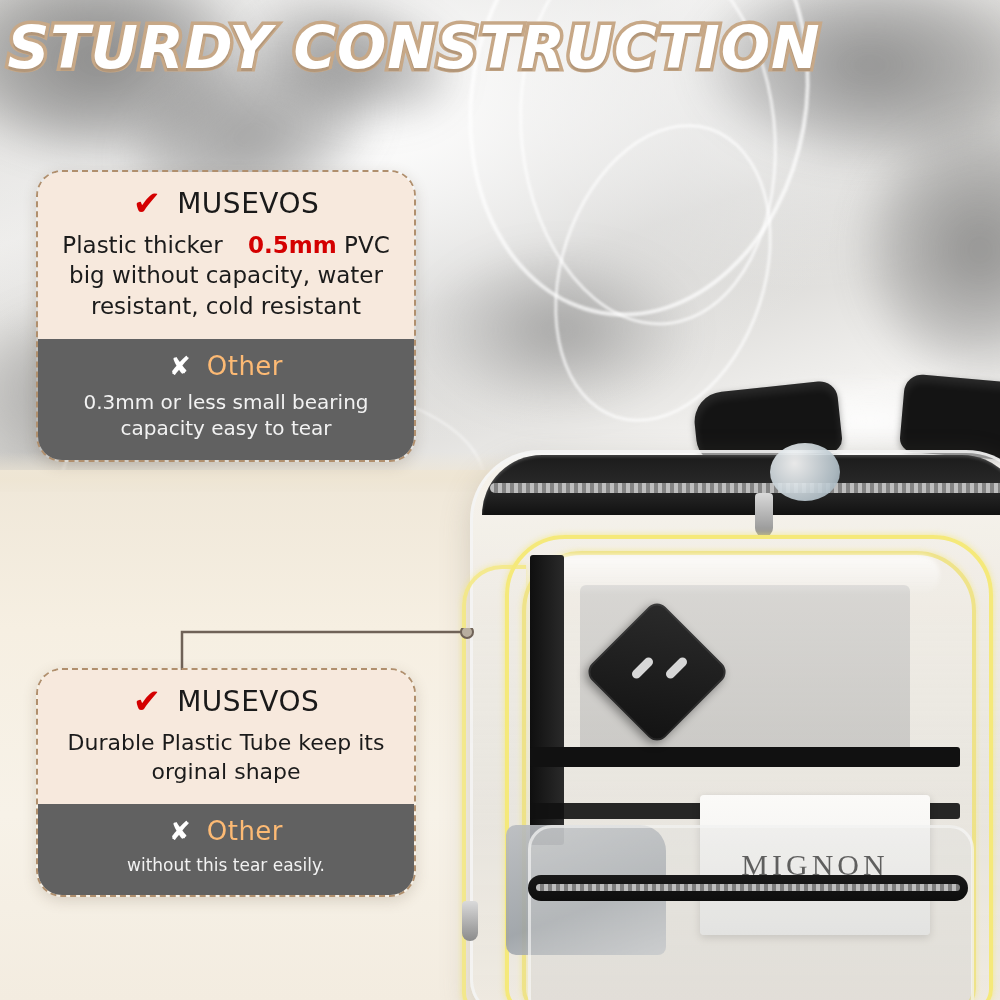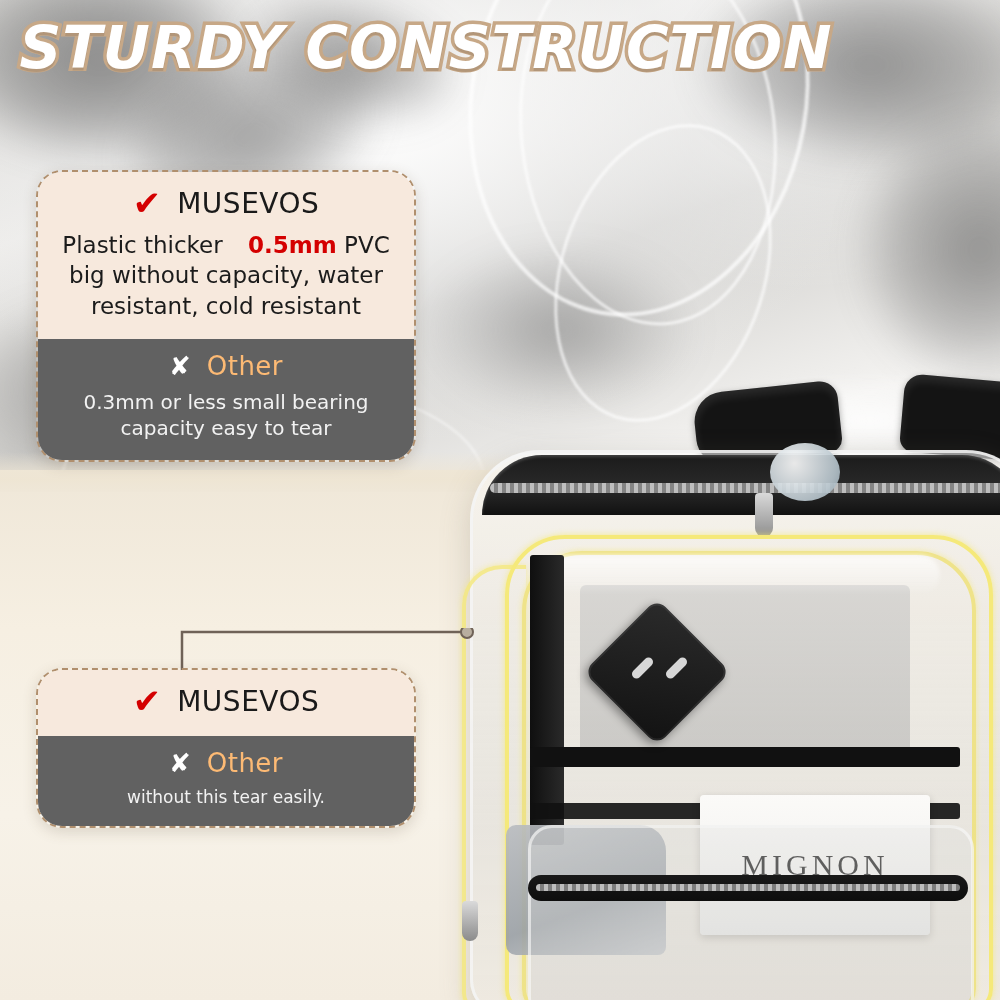--- a/index.html
+++ b/index.html
@@ -192,21 +192,21 @@
   }
   .highlight-band {
     position:absolute; left: 130px; top: 200px; width: 400px; height: 40px;
     background: linear-gradient(180deg, rgba(255,255,255,.75), rgba(255,255,255,0));
     border-radius: 20px; filter: blur(2px);
   }
 
   
   .title {
     position: absolute;
-    left: 12px; top: 14px; width: 828px;
+    left: 0; top: 14px; width: 828px;
     text-align: center;
     font-family: "DejaVu Sans", sans-serif;
     font-weight: 700;
     font-style: italic;
     font-size: 58px;
     letter-spacing: 1px;
     color: #ffffff;
     -webkit-text-stroke: 7px #c7a887;
     paint-order: stroke fill;
     text-shadow: 0 3px 0 rgba(0,0,0,.10);
@@ -365,20 +365,21 @@
       <div class="bad-text">0.3mm or less small bearing capacity easy to tear</div>
     </div>
   </div>
 
   <div class="callout" id="callout-bottom">
     <div class="good">
       <div class="row-head">
         <span class="mark check">✔</span>
         <span class="brand">MUSEVOS</span>
       </div>
+      <div class="good-text">Durable Plastic Tube keep its orginal shape</div>
     </div>
     <div class="bad">
       <div class="row-head">
         <span class="mark cross">✘</span>
         <span class="other-label">Other</span>
       </div>
       <div class="bad-text">without this tear easily.</div>
     </div>
   </div>
 

